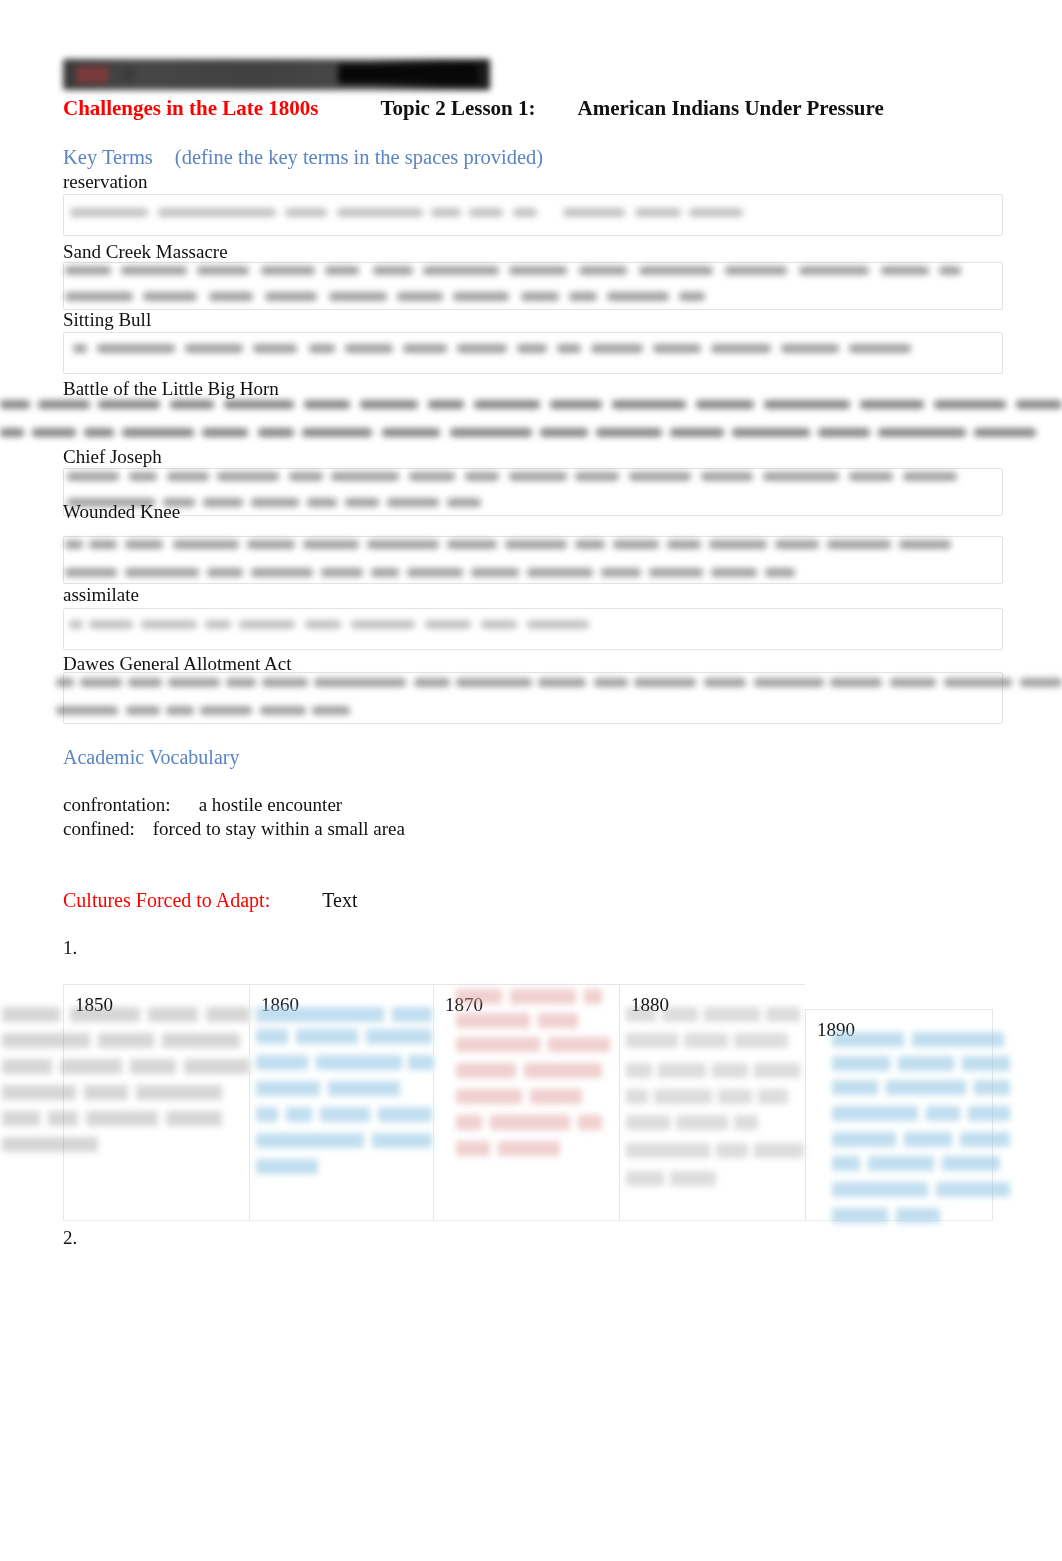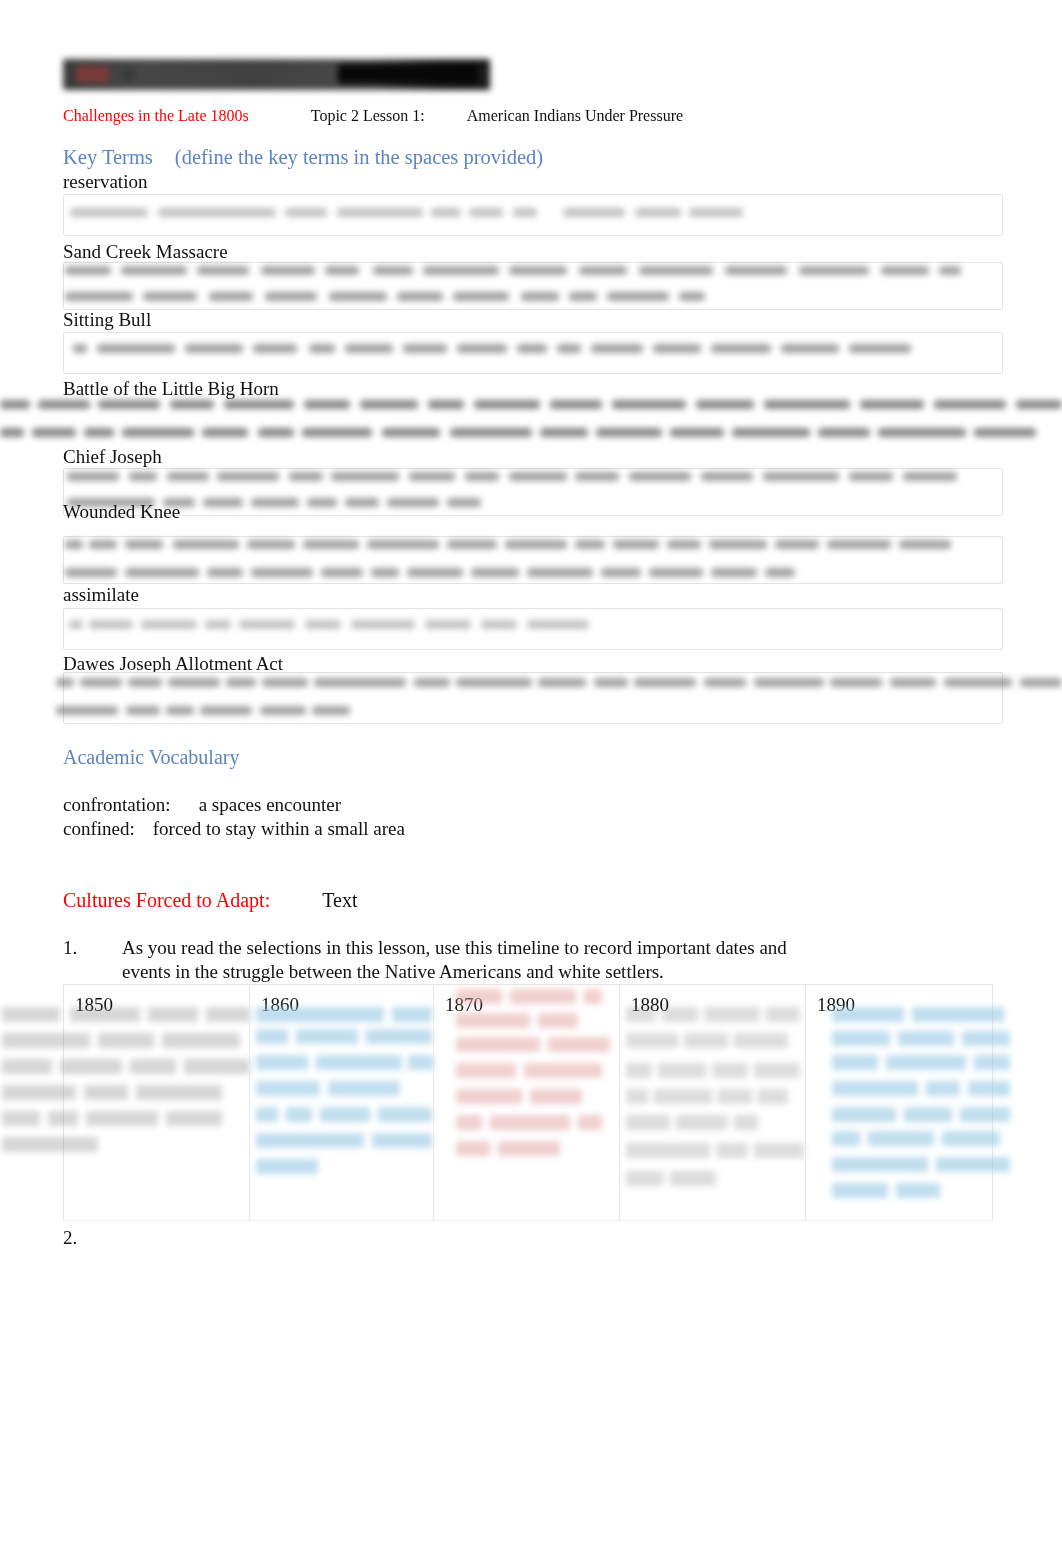--- a/index.html
+++ b/index.html
@@ -59,25 +59,26 @@
     left: 275px; top: 5px;
     width: 140px; height: 20px;
     background: #070707;
     border-radius: 3px;
   }
 
   
   .title-row {
     position: absolute;
     left: 63px;
-    top: 104px;
+    top: 96px;
     width: 960px;
-    font-size: 16px;
+    font-size: 21px;
     line-height: 24px;
     white-space: nowrap;
+    font-weight: bold;
   }
   .title-red {
     color: #ff0000;
   }
   .title-gap1 { display: inline-block; width: 62px; }
   .title-gap2 { display: inline-block; width: 42px; }
   .title-black { color: #111111; }
 
   
   .kt-head {
@@ -422,21 +423,21 @@
     <div class="ln soft" style="left:78px; top:12px; width:56px;"></div>
     <div class="ln soft" style="left:142px; top:12px; width:26px;"></div>
     <div class="ln soft" style="left:176px; top:12px; width:56px;"></div>
     <div class="ln soft" style="left:242px; top:12px; width:36px;"></div>
     <div class="ln soft" style="left:288px; top:12px; width:64px;"></div>
     <div class="ln soft" style="left:362px; top:12px; width:46px;"></div>
     <div class="ln soft" style="left:418px; top:12px; width:36px;"></div>
     <div class="ln soft" style="left:464px; top:12px; width:62px;"></div>
   </div>
 
-  <div class="term-label" style="top:652px;">Dawes Joseph Allotment Act</div>
+  <div class="term-label" style="top:652px;">Dawes General Allotment Act</div>
   <div class="answer-box" style="left:63px; top:672px; width:940px; height:52px;"></div>
   <div class="redact bleed" style="top:672px; width:1062px; height:52px;">
     <div class="ln" style="left:56px; top:6px; width:18px;"></div>
     <div class="ln" style="left:80px; top:6px; width:42px;"></div>
     <div class="ln" style="left:128px; top:6px; width:34px;"></div>
     <div class="ln" style="left:168px; top:6px; width:52px;"></div>
     <div class="ln" style="left:226px; top:6px; width:30px;"></div>
     <div class="ln" style="left:262px; top:6px; width:46px;"></div>
     <div class="ln" style="left:314px; top:6px; width:92px;"></div>
     <div class="ln" style="left:414px; top:6px; width:36px;"></div>
@@ -455,36 +456,32 @@
     <div class="ln" style="left:166px; top:34px; width:28px;"></div>
     <div class="ln" style="left:200px; top:34px; width:52px;"></div>
     <div class="ln" style="left:260px; top:34px; width:46px;"></div>
     <div class="ln" style="left:312px; top:34px; width:38px;"></div>
   </div>
 
   <div class="av-head">Academic Vocabulary</div>
 
 
   <div class="av-line" style="top:793px;">
-    <span>confrontation:</span><span class="av-gap-b"></span><span>a spaces encounter</span>
+    <span>confrontation:</span><span class="av-gap-b"></span><span>a hostile encounter</span>
   </div>
 
   <div class="av-line" style="top:817px;">
     <span>confined:</span><span class="av-gap-c"></span><span>forced to stay within a small area</span>
   </div>
 
   <div class="cfa-head">
     <span class="cfa-red">Cultures Forced to Adapt:</span><span class="cfa-gap"></span><span class="cfa-text">Text</span>
   </div>
 
   <div class="q-num" style="left:63px; top:936px;">1.</div>
-  <div class="q-body" style="left:122px; top:936px; width:800px;">
-    <div>As you read the selections in this lesson, use this timeline to record important dates and</div>
-    <div>events in the struggle between the Native Americans and white settlers.</div>
-  </div>
 
   <div class="timeline">
     <div class="tl-row">
 
       <div class="tl-cell" style="width:186px;padding-left:46px;">
         <div class="tl-year">1850</div>
         <div class="tl-redact">
           <div class="hl grey" style="left:-62px; top:22px; width:58px;"></div>
           <div class="hl grey" style="left:6px; top:22px; width:70px;"></div>
           <div class="hl grey" style="left:84px; top:22px; width:50px;"></div>
@@ -574,21 +571,21 @@
           <div class="hl plain" style="left:56px; top:130px; width:52px;"></div>
           <div class="hl plain" style="left:114px; top:130px; width:24px;"></div>
           <div class="hl plain" style="left:6px; top:158px; width:84px;"></div>
           <div class="hl plain" style="left:96px; top:158px; width:32px;"></div>
           <div class="hl plain" style="left:134px; top:158px; width:50px;"></div>
           <div class="hl plain" style="left:6px; top:186px; width:38px;"></div>
           <div class="hl plain" style="left:50px; top:186px; width:46px;"></div>
         </div>
       </div>
 
-      <div class="tl-cell" style="width:188px;">
+      <div class="tl-cell" style="width:188px;margin-top:25px;">
         <div class="tl-year">1890</div>
         <div class="tl-redact">
           <div class="hl blue" style="left:26px; top:22px; width:72px;"></div>
           <div class="hl blue" style="left:106px; top:22px; width:92px;"></div>
           <div class="hl blue" style="left:26px; top:46px; width:58px;"></div>
           <div class="hl blue" style="left:92px; top:46px; width:56px;"></div>
           <div class="hl blue" style="left:156px; top:46px; width:48px;"></div>
           <div class="hl blue" style="left:26px; top:70px; width:46px;"></div>
           <div class="hl blue" style="left:80px; top:70px; width:80px;"></div>
           <div class="hl blue" style="left:168px; top:70px; width:36px;"></div>

